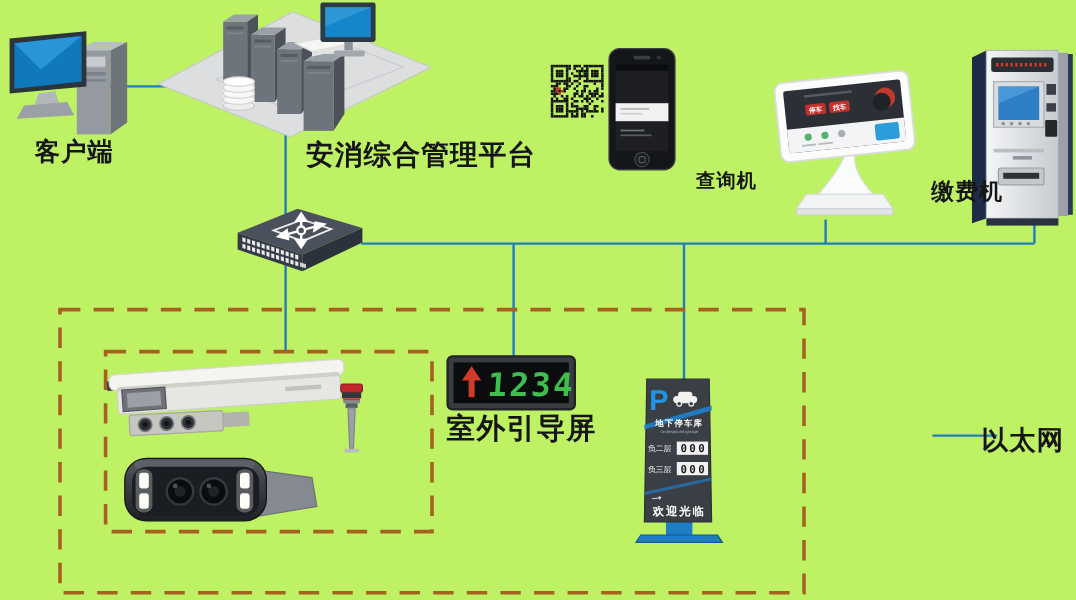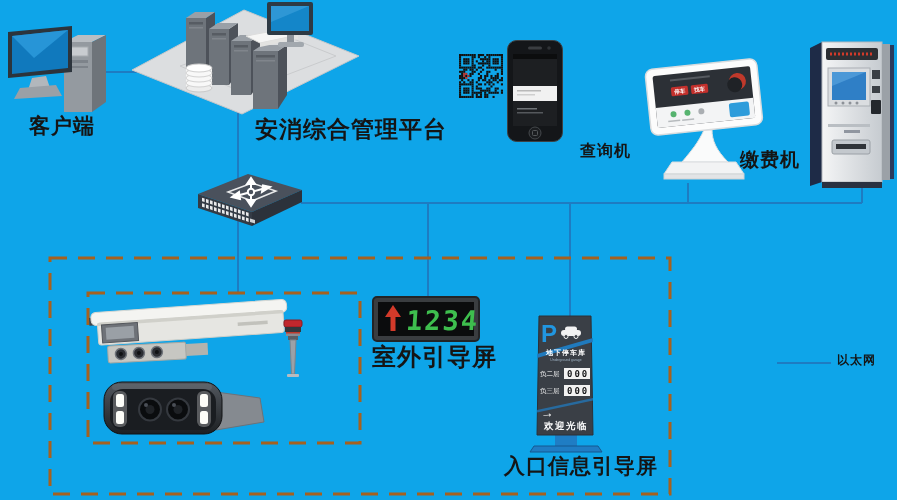--- a/index.html
+++ b/index.html
@@ -1,16 +1,16 @@
 <!DOCTYPE html>
 <html style="--ethernet: #1E7CC2; --dashed-box: #A6611E; --label: #151515; --led-green: #3EBE4E; --led-red: #D23A2A; --accent-blue: #1F7DC4; --screen-blue: #1486C9;"><head>
 <meta charset="utf-8">
 <style>
   html,body{margin:0;padding:0;background:#fff;}
-  .canvas{position:relative;width:897px;height:500px;background:#0ea5e9;overflow:hidden;
+  .canvas{position:relative;width:897px;height:500px;background:#bef264;overflow:hidden;
           font-family:"Liberation Sans",sans-serif;}
   .layer{position:absolute;left:0;top:0;}
   .dev{position:absolute;}
   .lbl{position:absolute;font-weight:bold;color:var(--label,#151515);white-space:nowrap;letter-spacing:1px;}
   svg{display:block;overflow:visible;}
   text{font-family:"Liberation Sans",sans-serif;}
   .seg{font-family:"DejaVu Sans Mono",monospace;font-weight:bold;}
 </style>
 </head>
 <body>
@@ -466,21 +466,21 @@
       <rect x="62" y="30" width="8" height="9" fill="#3A3F45"></rect>
       <rect x="62" y="46" width="8" height="7" fill="#3A3F45"></rect>
       <rect x="61" y="60" width="10" height="14" rx="1" fill="#24282D"></rect>
       <rect x="18" y="84" width="42" height="3" fill="#b9bec3"></rect>
       <rect x="34" y="90" width="16" height="3" fill="#9096a0"></rect>
       <rect x="22" y="100" width="38" height="14" rx="2" fill="#c3c8cd" stroke="#9aa0a6"></rect>
       <rect x="26" y="104" width="30" height="5" fill="#2F3338"></rect>
       <rect x="12" y="142" width="60" height="6" fill="#2A3140"></rect>
     </svg>
   </div>
-  <div class="lbl" style="left:740px;top:147px;font-size:19px">缴费机</div>
+  <div class="lbl" style="left:776px;top:147px;font-size:19px">缴费机</div>
 
   <div class="dev" style="left:372px;top:296px">
     <svg width="108" height="46" viewBox="0 0 108 46">
       <rect x="1" y="1" width="106" height="44" rx="4" fill="#3A3D40" stroke="#222426" stroke-width="2"></rect>
       <rect x="6" y="6" width="96" height="34" fill="#0B0C0D"></rect>
       <g style="fill:var(--led-red)">
         <polygon points="13,21 21,9 29,21"></polygon>
         <rect x="18.5" y="19" width="5" height="16"></rect>
       </g>
       <text class="seg" x="36" y="34" font-size="27" letter-spacing="2" transform="skewX(-4)" style="fill:var(--led-green)">1234</text>
@@ -511,21 +511,20 @@
       </g>
       <g>
         <text x="12" y="79" font-size="6.5" fill="#ffffff">负三层</text>
         <rect x="36" y="71" width="26" height="11" fill="#f2f2f2"></rect>
         <text class="seg" x="39" y="80" font-size="9" fill="#17181a" letter-spacing="2">000</text>
       </g>
       <text x="13" y="104" font-size="13" font-weight="bold" fill="#ffffff" transform="rotate(-6 13 104)">→</text>
       <text x="38" y="115" font-size="9.5" font-weight="bold" fill="#ffffff" text-anchor="middle" letter-spacing="1.5">欢迎光临</text>
     </svg>
   </div>
-  <div class="lbl" style="left:504px;top:452px;font-size:21px">入口信息引导屏</div>
 
   <div class="dev" style="left:88px;top:302px">
     <svg width="210" height="70" viewBox="0 0 210 70">
       <g transform="rotate(-4 100 28)">
         <rect x="2" y="9" width="14" height="8" fill="#3f444a"></rect>
         <rect x="4" y="4" width="196" height="13" rx="5" fill="#f4f4f1" stroke="#d8d8d3"></rect>
         <rect x="10" y="15" width="186" height="22" rx="3" fill="#e6e6e2" stroke="#cfcfc9"></rect>
         <rect x="10" y="15" width="186" height="3" fill="#d0d0ca"></rect>
         <rect x="14" y="17" width="36" height="18" fill="#6e7278" stroke="#53565b"></rect>
         <rect x="18" y="20" width="28" height="12" fill="#9aa0a6"></rect>
@@ -577,15 +576,15 @@
       <rect x="5" y="9" width="16" height="5" fill="#33373C"></rect>
       <rect x="6" y="14" width="14" height="4" fill="#878C92"></rect>
       <rect x="6" y="14" width="14" height="1.5" fill="#c0392b"></rect>
       <rect x="8" y="18" width="10" height="4" fill="#5a5f65"></rect>
       <polygon points="10,22 16,22 14.5,56 11.5,56" fill="#9BA1A7" stroke="#7f858b"></polygon>
       <rect x="7" y="56" width="12" height="3" rx="1" fill="#b7bcc1"></rect>
     </svg>
   </div>
 
 
-  <div class="lbl" style="left:837px;top:352px;font-size:12px">以太网</div>
+  <div class="lbl" style="left:818px;top:352px;font-size:22px">以太网</div>
 
 </div>
 
 </body></html>

